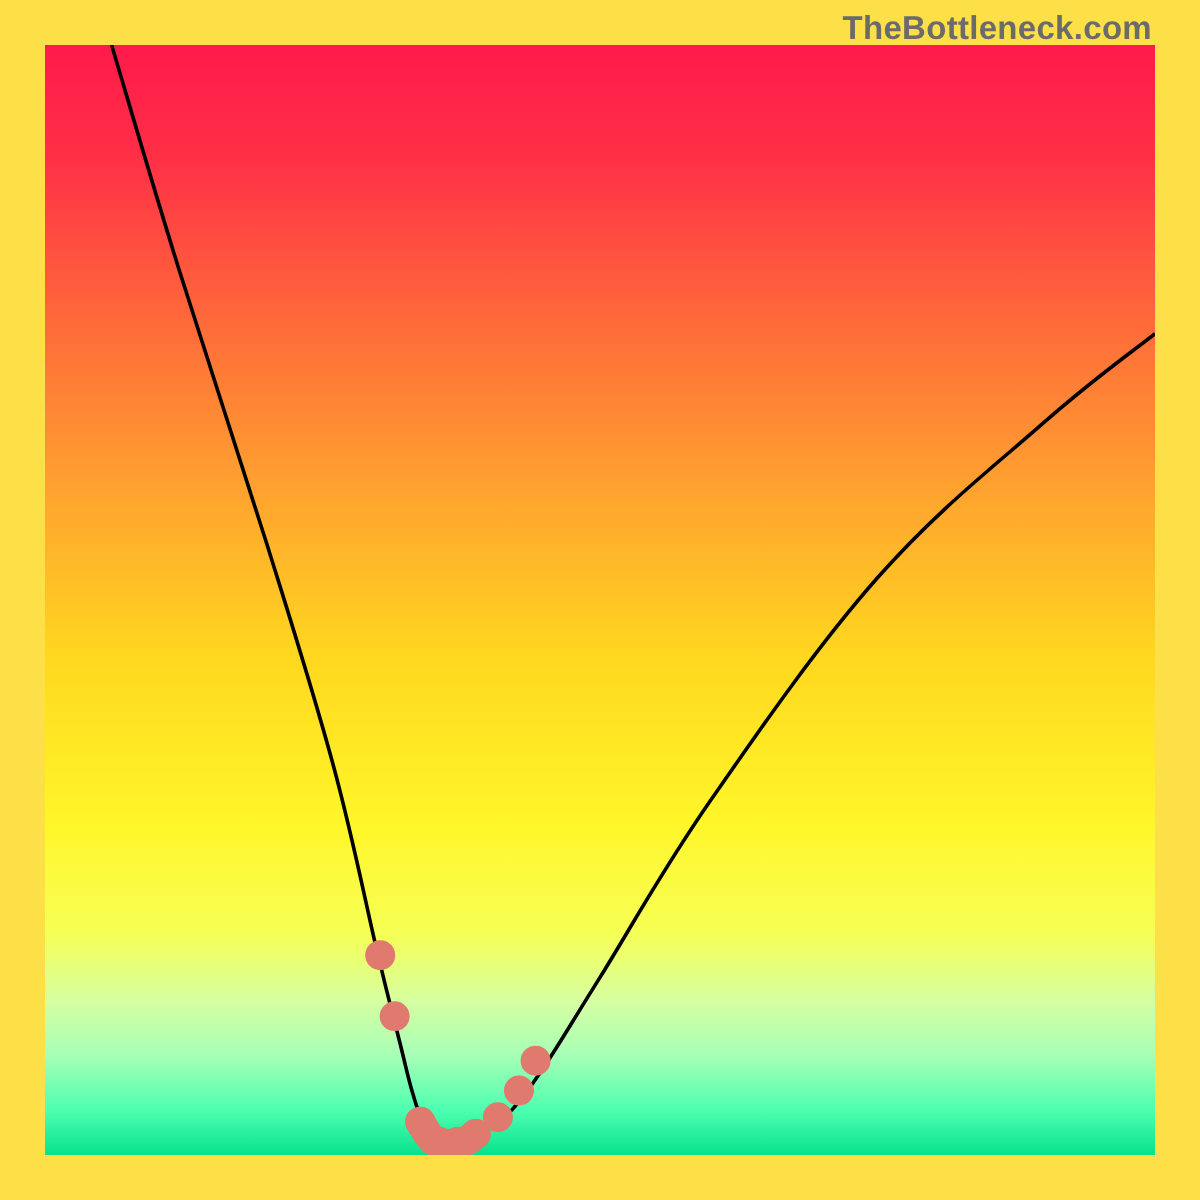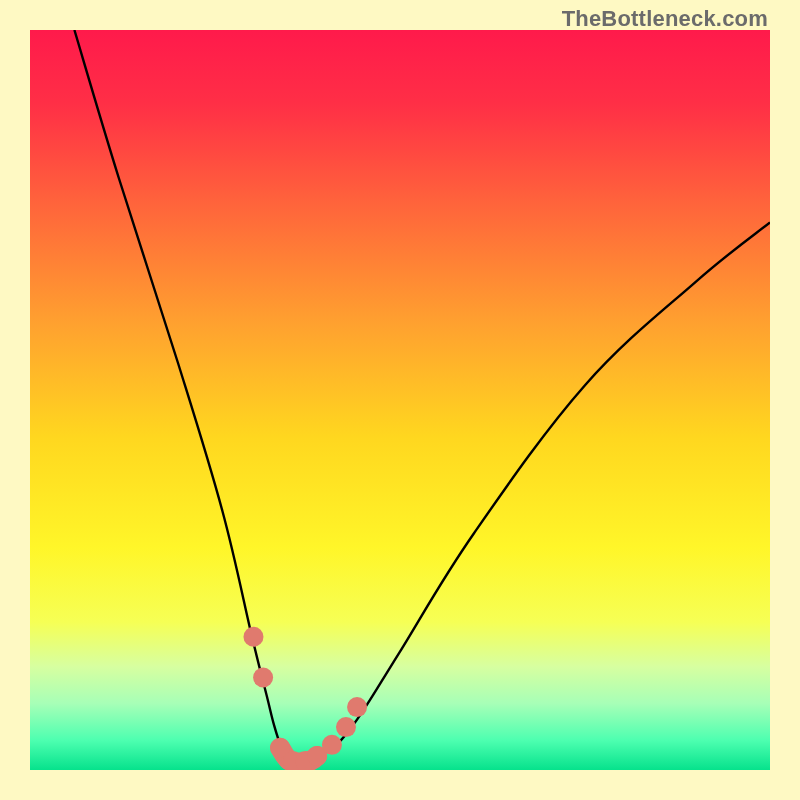--- a/index.html
+++ b/index.html
@@ -10,21 +10,21 @@
     height: 800px;
     overflow: hidden;
     position: relative;
   }
   .frame {
     position: absolute;
     top: 0;
     left: 0;
     width: 800px;
     height: 800px;
-    background: #fef9c3;
+    background: #fde047;
   }
   .plot-area {
     position: absolute;
     top: 30px;
     left: 30px;
     width: 740px;
     height: 740px;
     overflow: hidden;
   }
   .gradient-bg {

